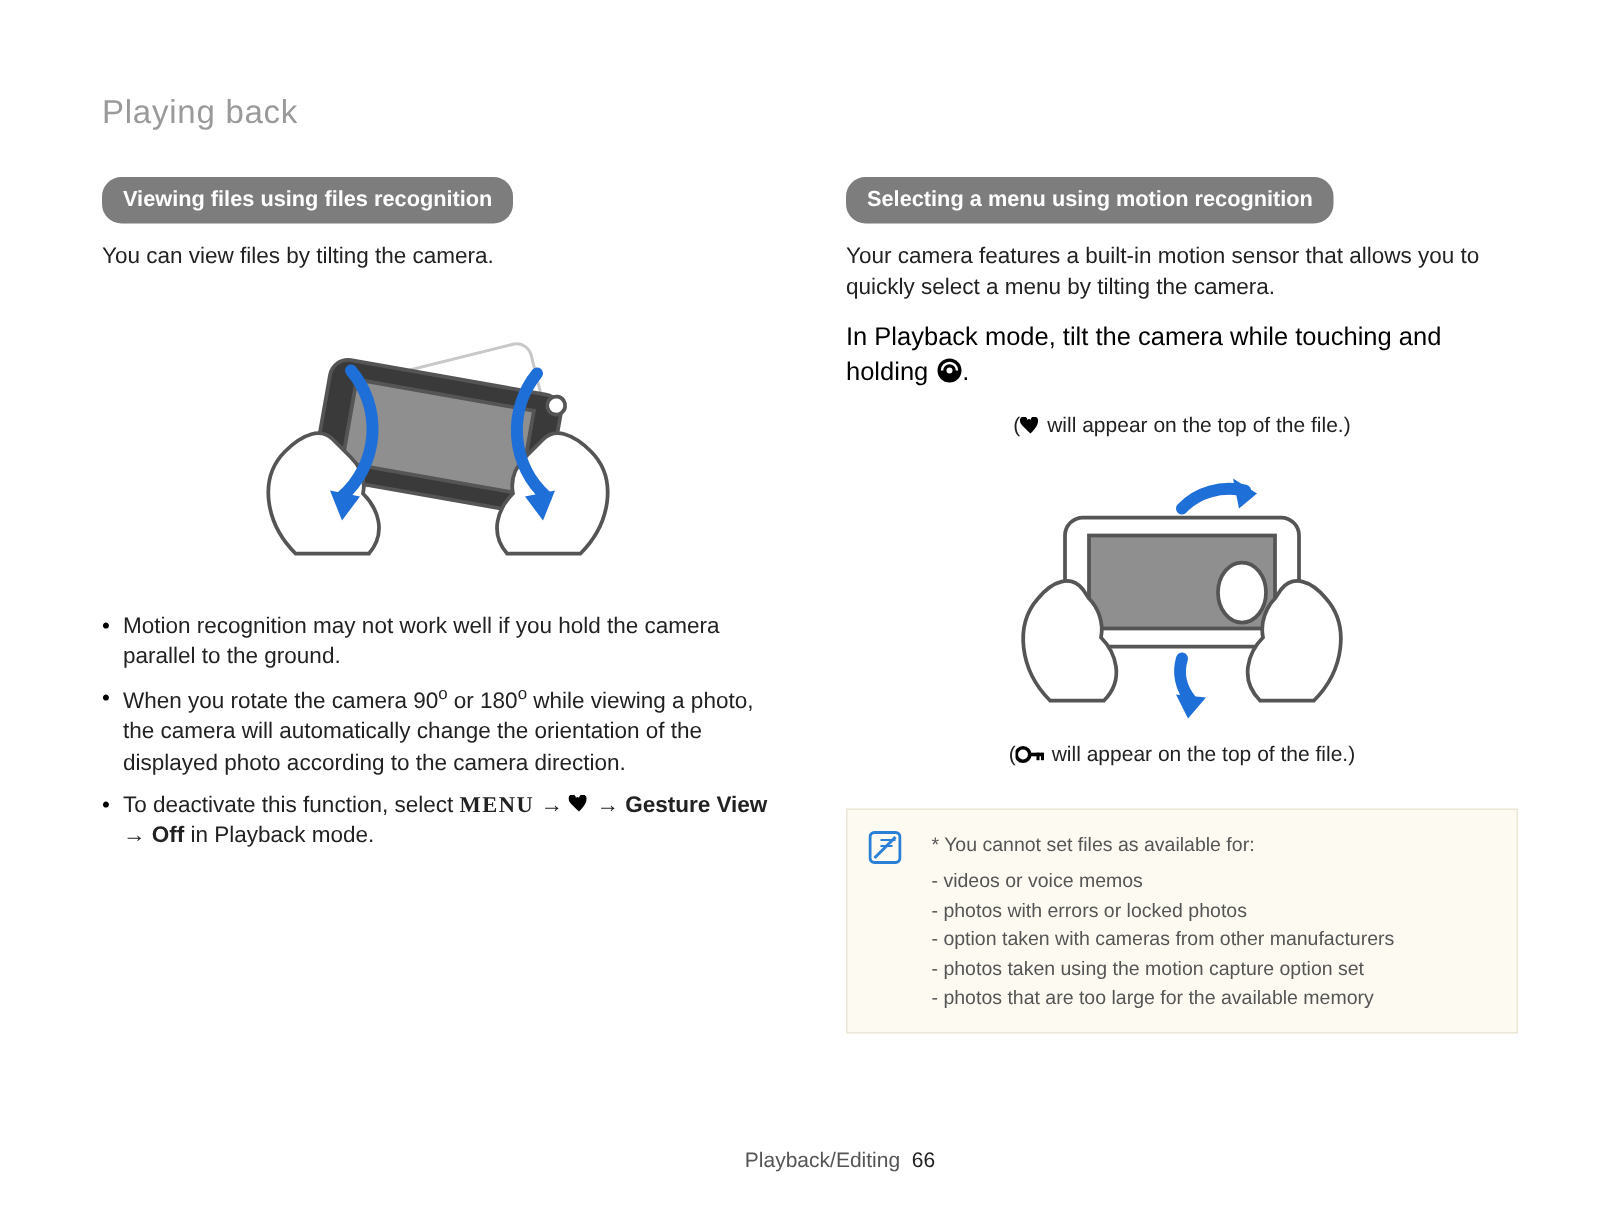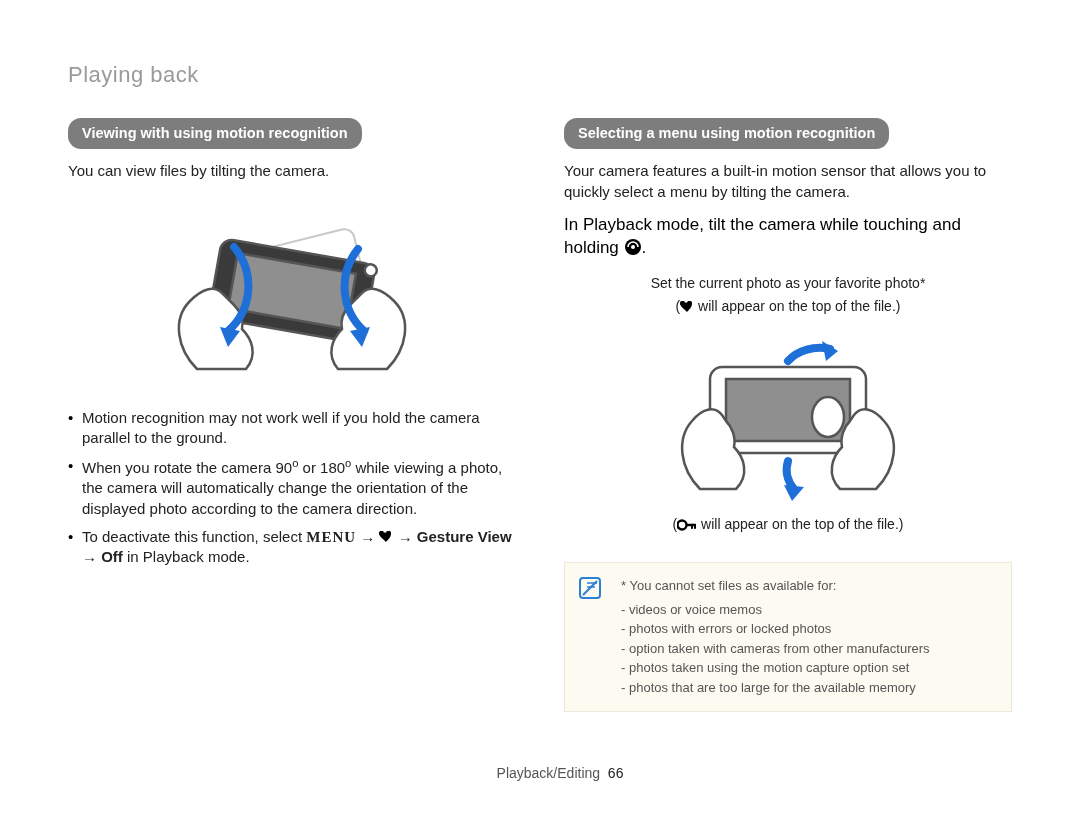--- a/index.html
+++ b/index.html
@@ -154,21 +154,21 @@
 </style>
 </head>
 <body>
 
 <div class="page">
   <div class="breadcrumb">Playing back</div>
 
   <div class="cols">
 
     <div class="col">
-      <span class="section-pill">Viewing with using motion recognition</span>
+      <span class="section-pill">Viewing files using files recognition</span>
       <p class="lead">You can view files by tilting the camera.</p>
 
       <div class="illus-wrap">
         <svg class="illus-svg" viewBox="0 0 260 190">
 
           <g transform="translate(130 78) rotate(-14)" stroke="#c8c8c8" fill="#fff" stroke-width="2">
             <rect x="-70" y="-34" rx="10" ry="10" width="140" height="68"></rect>
           </g>
 
           <g transform="translate(130 92) rotate(10)" stroke="#555" fill="#fff" stroke-width="2.5">
@@ -211,21 +211,20 @@
       <p class="lead">Your camera features a built-in motion sensor that allows you to quickly select a menu by tilting the camera.</p>
 
       <p style="font-size:17px;color:#000;margin:6px 0 14px 0;">
         <span>In Playback mode, tilt the camera while touching and holding </span><svg class="icon-motion" width="18" height="18" viewBox="0 0 18 18">
             <circle cx="9" cy="9" r="8" fill="#000"></circle>
             <path d="M4 9 A5 5 0 0 1 14 9" stroke="#fff" stroke-width="1.6" fill="none"></path>
             <circle cx="9" cy="9" r="2" fill="#fff"></circle>
           </svg><span>.</span>
       </p>
 
-      <div class="callout">Set the current photo as your favorite photo*</div>
       <div class="subcallout">
         <span>(</span><svg class="icon-heart" width="14" height="12" viewBox="0 0 14 12">
             <path d="M7 11 C3 7 0 5 0 2.5 A2.5 2.5 0 0 1 5 2 C5.5 1 6.5 1 7 2 A2.5 2.5 0 0 1 12 2.5 C12 5 11 7 7 11Z" fill="#000"></path>
           </svg><span> will appear on the top of the file.)</span>
       </div>
 
       <div class="illus-wrap" style="height:180px">
         <svg class="illus-svg" viewBox="0 0 260 180">
 
           <g stroke="#555" stroke-width="2.5" fill="#fff">

